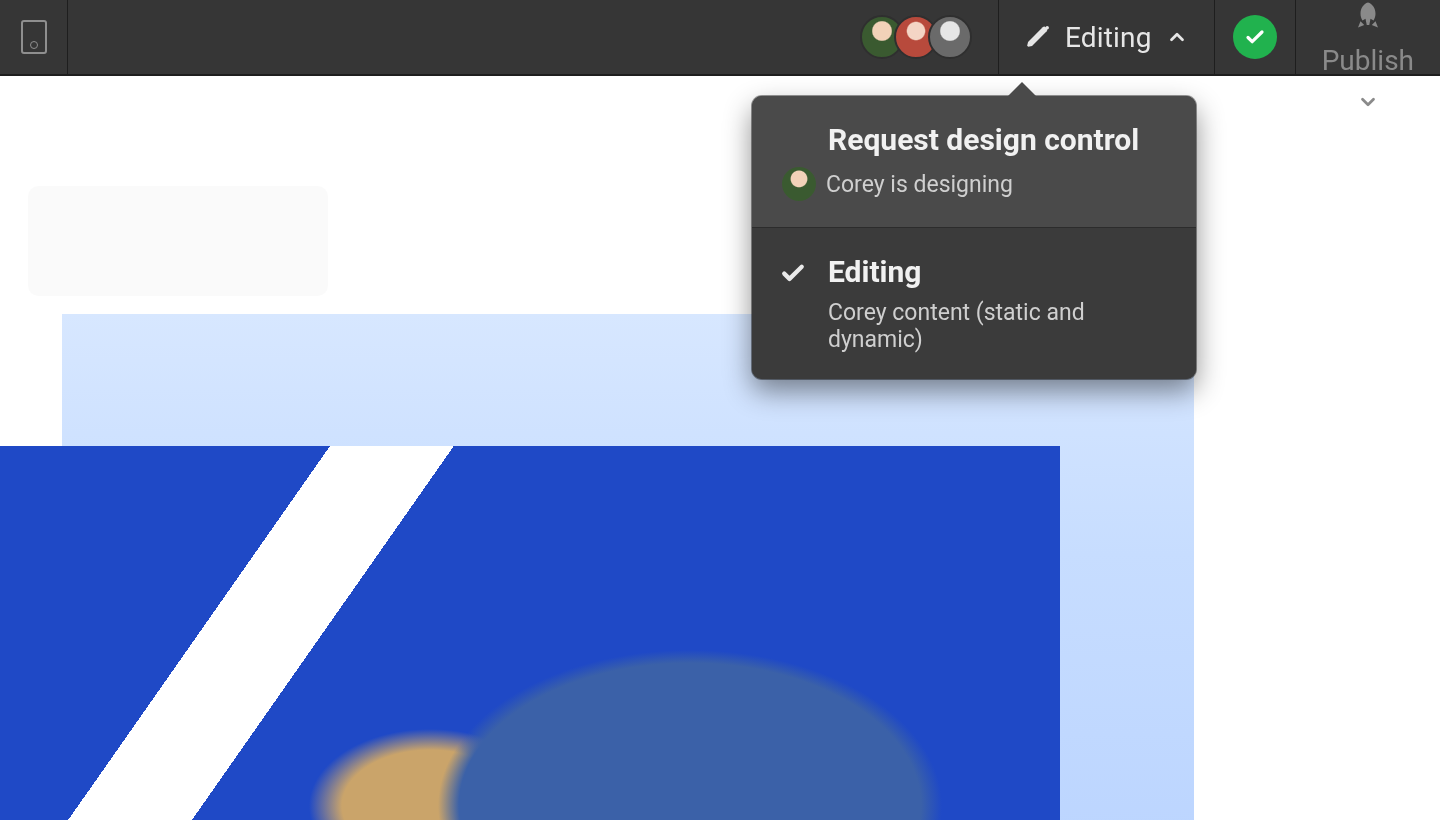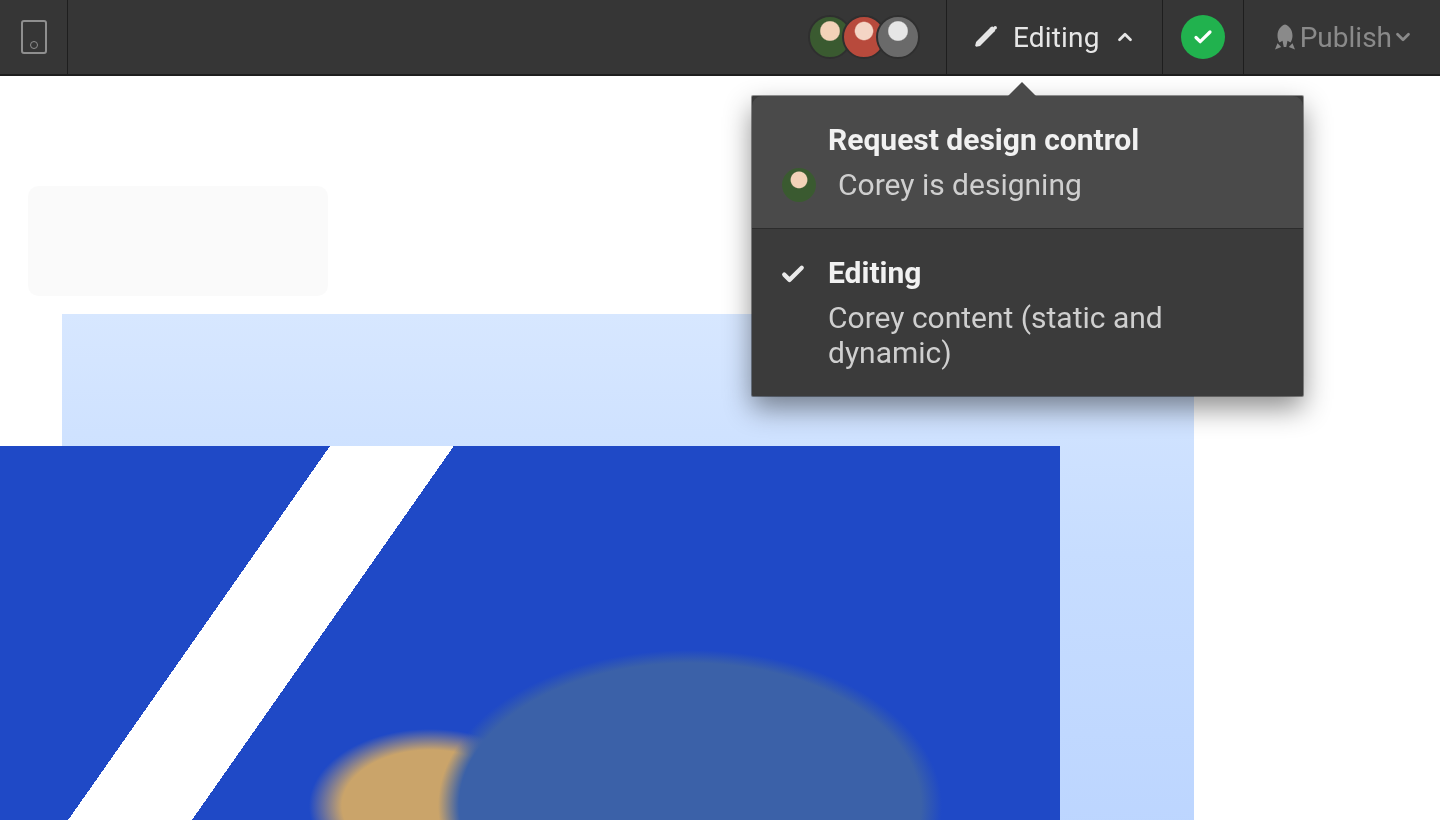--- a/index.html
+++ b/index.html
@@ -44,31 +44,31 @@
     height:100%; display:flex; align-items:center; padding:0 26px;
     border-left:1px solid #1e1e1e;
   }
   .mode-switch { gap:14px; cursor:pointer; }
   .mode-label { font-size:28px; color:#e6e6e6; letter-spacing:0.2px; }
   .pencil-icon svg, .chevron-up-icon svg, .rocket-icon svg, .chevron-down-icon svg { display:block; }
   .status-sec { padding:0 18px; }
   .status-badge {
     width:44px; height:44px; border-radius:50%; background:#21b24e; display:flex; align-items:center; justify-content:center;
   }
-  .publish-sec { color:#8a8a8a; cursor:pointer; }
+  .publish-sec { gap:14px; color:#8a8a8a; cursor:pointer;flex-direction:column; }
   .publish-label { font-size:28px; color:#8a8a8a; }
 
   
   .dropdown {
     position:absolute;
     top:96px;
     left:752px;
-    width:551px;
+    width:444px;
     background:#3b3b3b;
-    border-radius:1px;
+    border-radius:10px;
     box-shadow: 0 12px 28px rgba(0,0,0,.45), 0 0 0 1px rgba(0,0,0,.4);
     color:#eaeaea;
     overflow:visible;
     z-index:30;
   }
   .dropdown::before{
     content:"";
     position:absolute;
     top:-14px; left:256px;
     width:0;height:0;
@@ -84,21 +84,21 @@
   .dd-item.top {
     background:#4a4a4a;
     border-top-left-radius:10px; border-top-right-radius:10px;
     border-bottom:1px solid #2c2c2c;
   }
   .dd-item.bottom {
     background:#3b3b3b;
     border-bottom-left-radius:10px; border-bottom-right-radius:10px;
   }
   .dd-title { font-size:30px; font-weight:700; color:#f1f1f1; margin-bottom:10px; }
-  .dd-sub { font-size:30px; color:#cfcfcf; display:flex; align-items:center; gap:14px; }
+  .dd-sub { font-size:23px; color:#cfcfcf; display:flex; align-items:center; gap:2px; }
   .dd-sub .mini-av {
     width:34px; height:34px; border-radius:50%;
     background: radial-gradient(circle at 50% 35%, #f2d2b8 0 28%, #3a5a30 32% 100%);
     margin-left:-46px; margin-right:8px;
   }
   .dd-check {
     position:absolute; left:26px; top:30px;
   }
 
   

